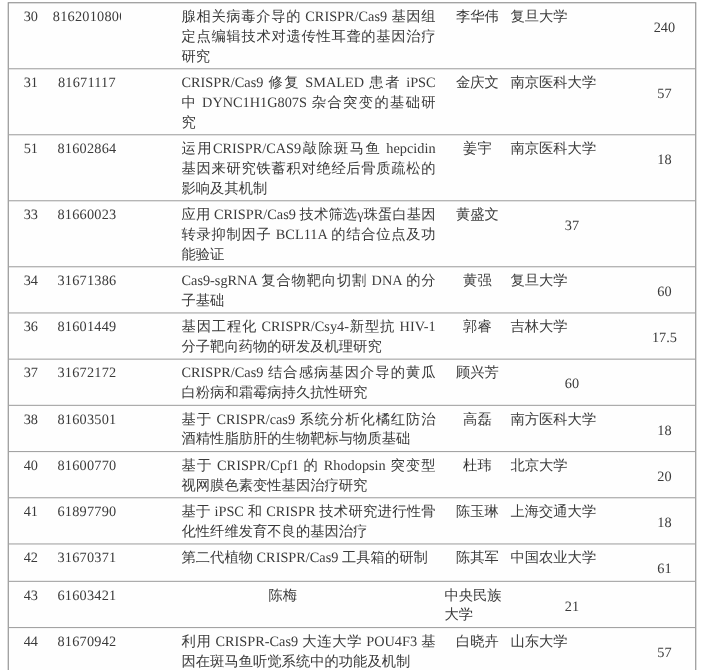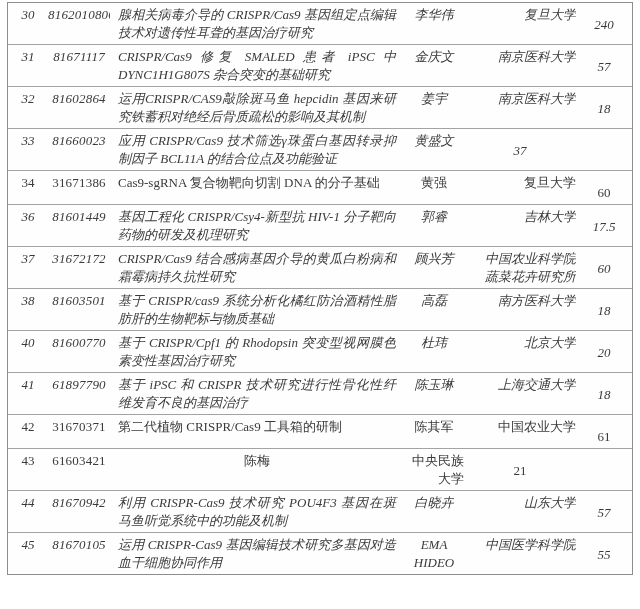--- a/index.html
+++ b/index.html
@@ -22,30 +22,30 @@
     font-size: 13px;
   }
   .row {
     display: grid;
     grid-template-columns: 40px 62px 294px 60px 112px 1fr;
     align-items: start;
     padding: 3px 0 2px 0;
     min-height: 18px;
   }
   .row + .row { border-top: 1px solid #a3a3a3; }
-  .row.tall { min-height: 36px; font-style: italic; }
+  .row.tall { min-height: 36px; }
   .cell {
     line-height: 18px;
     overflow: hidden;
   }
   .c-no     { text-align: center; }
   .c-id     { text-align: center; letter-spacing: 0.2px; }
-  .c-title  { text-align: justify; padding: 0 8px 0 8px; }
+  .c-title  { text-align: justify; padding: 0 8px 0 8px; margin-left: 47px; }
   .c-pi     { text-align: center; word-break: break-word; }
-  .c-inst   { text-align: right; white-space: pre-line; }
+  .c-inst   { text-align: left; white-space: pre-line; }
   .c-amt    { text-align: center; margin-top: 10px; }
 </style>
 </head>
 <body>
 
 <div class="grant-table">
   <div>
       <div class="row tall">
     <div class="cell c-no">30</div>
     <div class="cell c-id">81620108005</div>
@@ -56,21 +56,21 @@
   </div>
       <div class="row tall">
     <div class="cell c-no">31</div>
     <div class="cell c-id">81671117</div>
     <div class="cell c-title">CRISPR/Cas9 修复 SMALED 患者 iPSC 中 DYNC1H1G807S 杂合突变的基础研究</div>
     <div class="cell c-pi">金庆文</div>
     <div class="cell c-inst">南京医科大学</div>
     <div class="cell c-amt">57</div>
   </div>
       <div class="row tall">
-    <div class="cell c-no">32</div>
+    <div class="cell c-no">51</div>
     <div class="cell c-id">81602864</div>
     <div class="cell c-title">运用CRISPR/CAS9敲除斑马鱼 hepcidin 基因来研究铁蓄积对绝经后骨质疏松的影响及其机制</div>
     <div class="cell c-pi">姜宇</div>
     <div class="cell c-inst">南京医科大学</div>
     <div class="cell c-amt">18</div>
   </div>
       <div class="row tall">
     <div class="cell c-no">33</div>
     <div class="cell c-id">81660023</div>
     <div class="cell c-title">应用 CRISPR/Cas9 技术筛选γ珠蛋白基因转录抑制因子 BCL11A 的结合位点及功能验证</div>
@@ -91,22 +91,20 @@
     <div class="cell c-title">基因工程化 CRISPR/Csy4-新型抗 HIV-1 分子靶向药物的研发及机理研究</div>
     <div class="cell c-pi">郭睿</div>
     <div class="cell c-inst">吉林大学</div>
     <div class="cell c-amt">17.5</div>
   </div>
       <div class="row tall">
     <div class="cell c-no">37</div>
     <div class="cell c-id">31672172</div>
     <div class="cell c-title">CRISPR/Cas9 结合感病基因介导的黄瓜白粉病和霜霉病持久抗性研究</div>
     <div class="cell c-pi">顾兴芳</div>
-    <div class="cell c-inst">中国农业科学院
-蔬菜花卉研究所</div>
     <div class="cell c-amt">60</div>
   </div>
       <div class="row tall">
     <div class="cell c-no">38</div>
     <div class="cell c-id">81603501</div>
     <div class="cell c-title">基于 CRISPR/cas9 系统分析化橘红防治酒精性脂肪肝的生物靶标与物质基础</div>
     <div class="cell c-pi">高磊</div>
     <div class="cell c-inst">南方医科大学</div>
     <div class="cell c-amt">18</div>
   </div>
@@ -137,21 +135,21 @@
       <div class="row">
     <div class="cell c-no">43</div>
     <div class="cell c-id">61603421</div>
     <div class="cell c-pi">陈梅</div>
     <div class="cell c-inst">中央民族大学</div>
     <div class="cell c-amt">21</div>
   </div>
       <div class="row tall">
     <div class="cell c-no">44</div>
     <div class="cell c-id">81670942</div>
-    <div class="cell c-title">利用 CRISPR-Cas9 技术研究 POU4F3 基因在斑马鱼听觉系统中的功能及机制</div>
+    <div class="cell c-title">利用 CRISPR-Cas9 大连大学 POU4F3 基因在斑马鱼听觉系统中的功能及机制</div>
     <div class="cell c-pi">白晓卉</div>
     <div class="cell c-inst">山东大学</div>
     <div class="cell c-amt">57</div>
   </div>
       <div class="row tall">
     <div class="cell c-no">45</div>
     <div class="cell c-id">81670105</div>
     <div class="cell c-title">运用 CRISPR-Cas9 基因编辑技术研究多基因对造血干细胞协同作用</div>
     <div class="cell c-pi">EMA HIDEO</div>
     <div class="cell c-inst">中国医学科学院</div>

